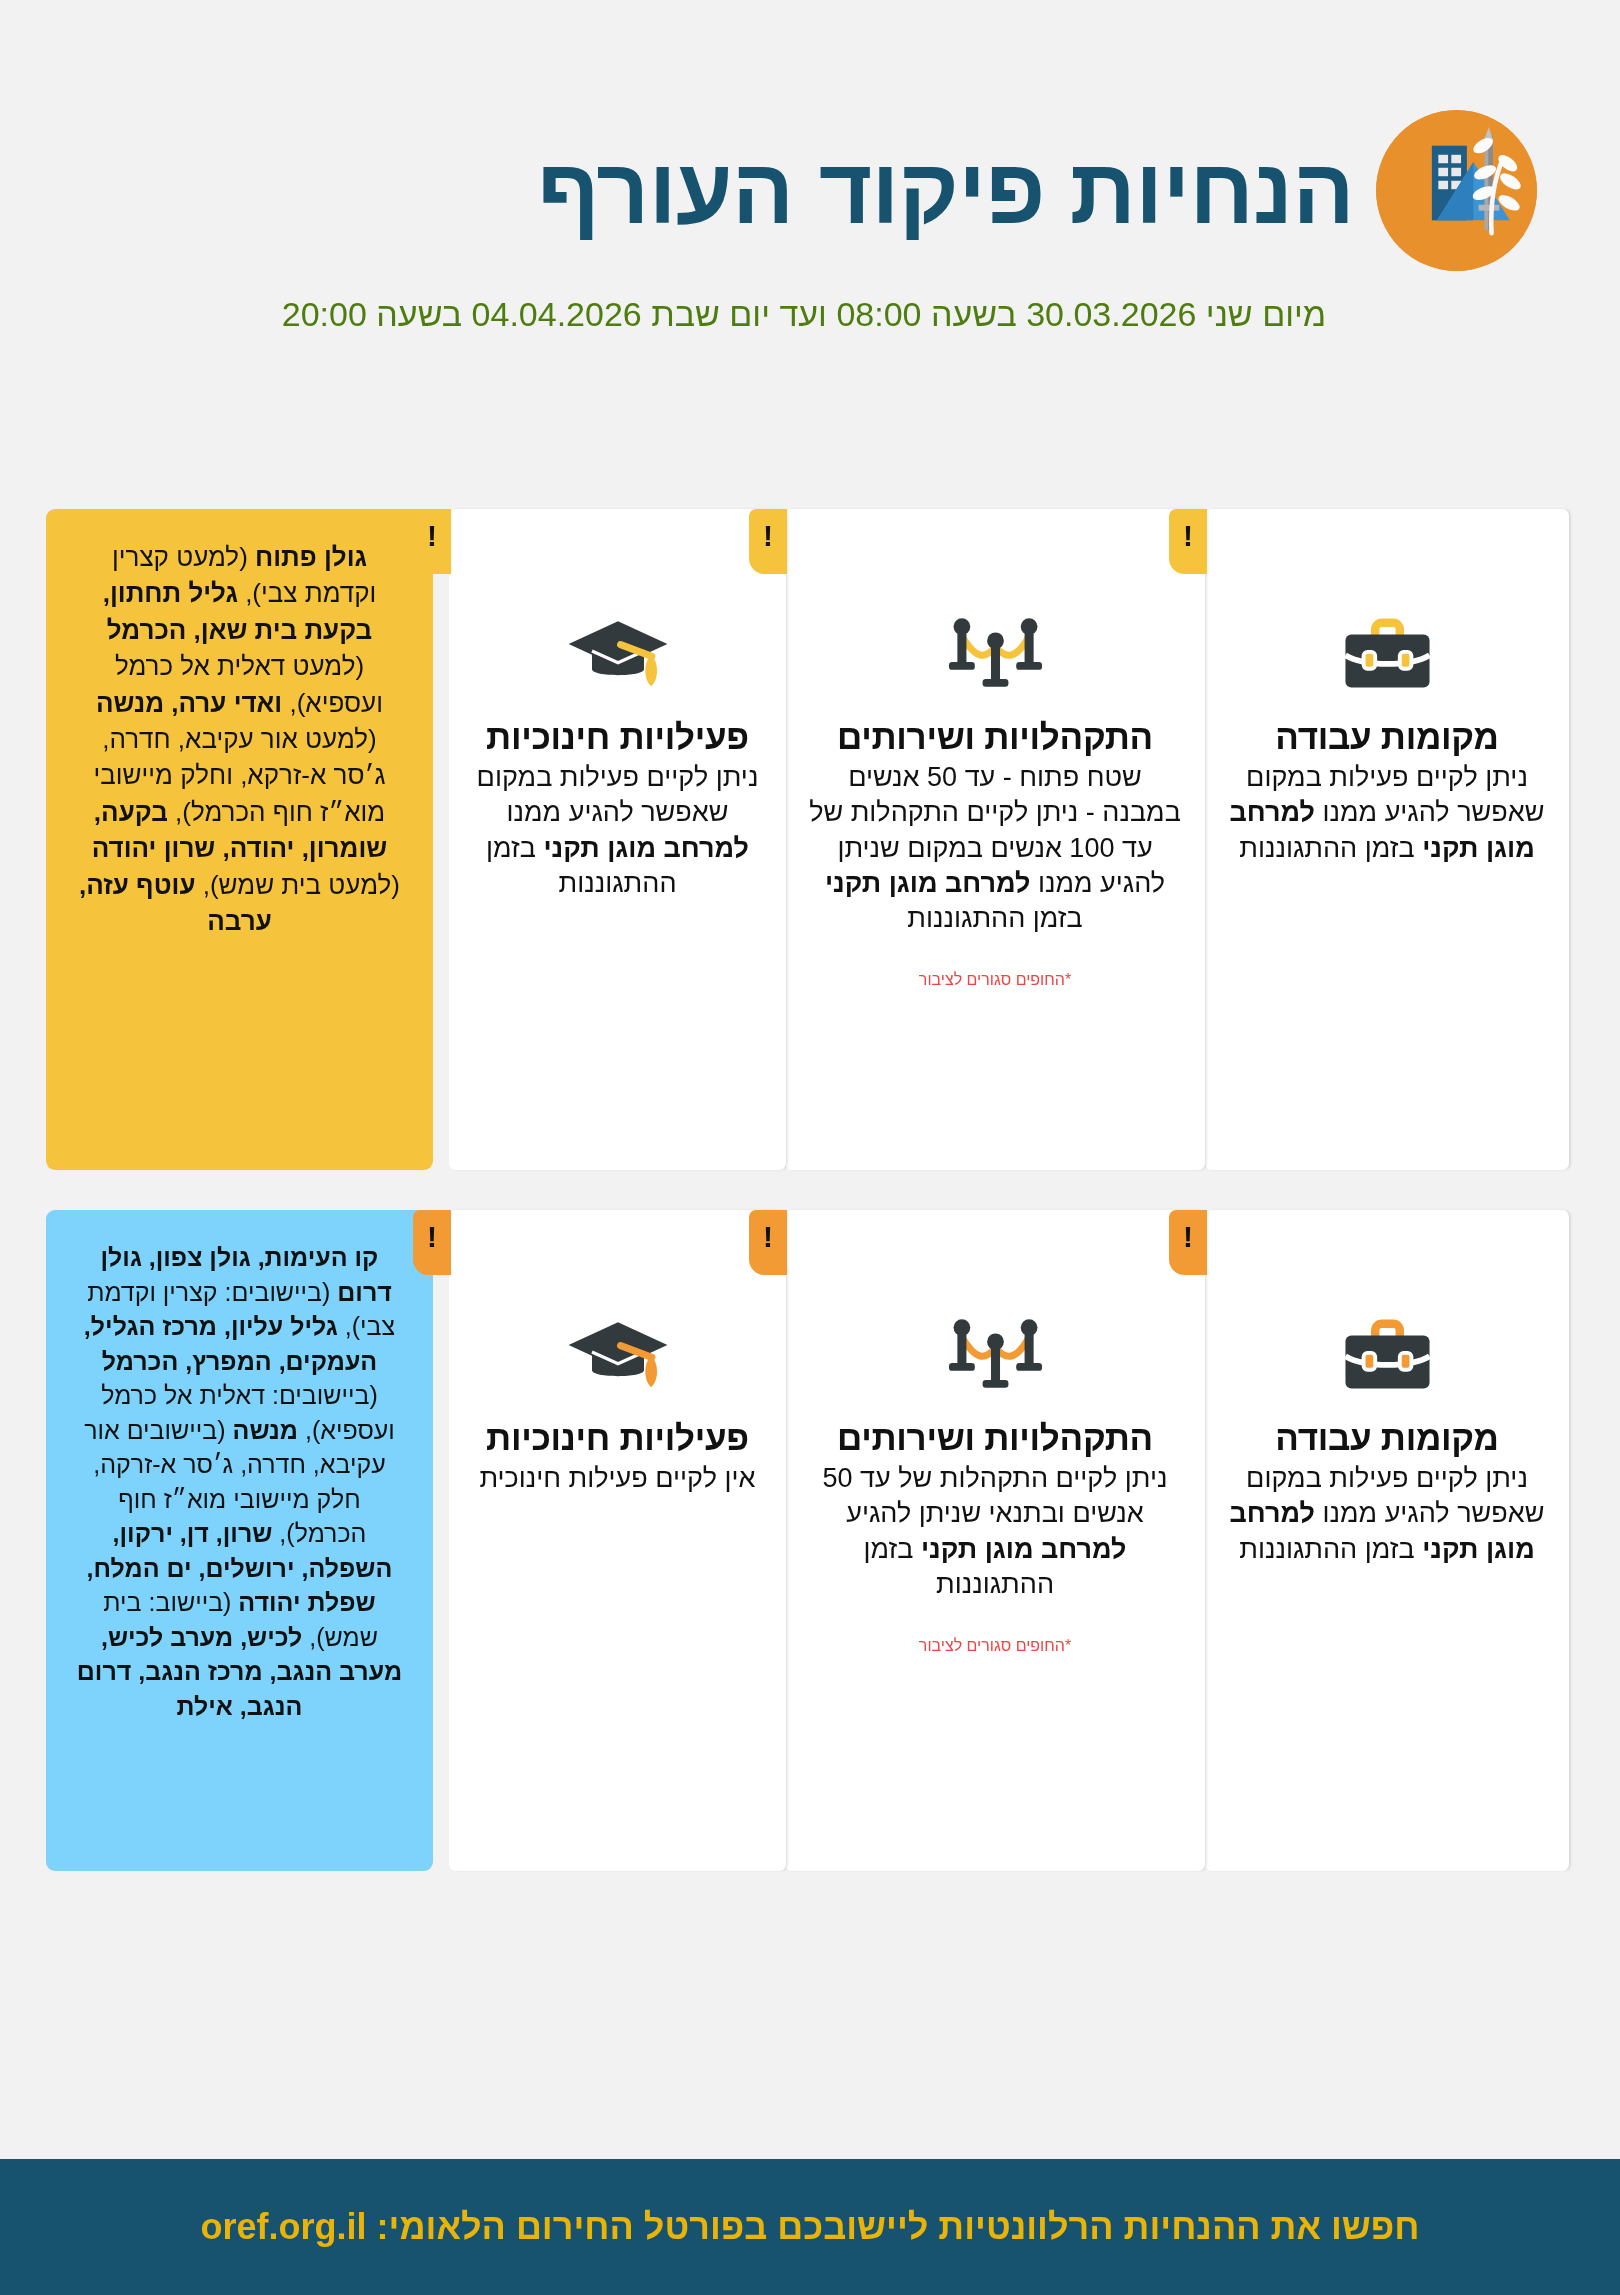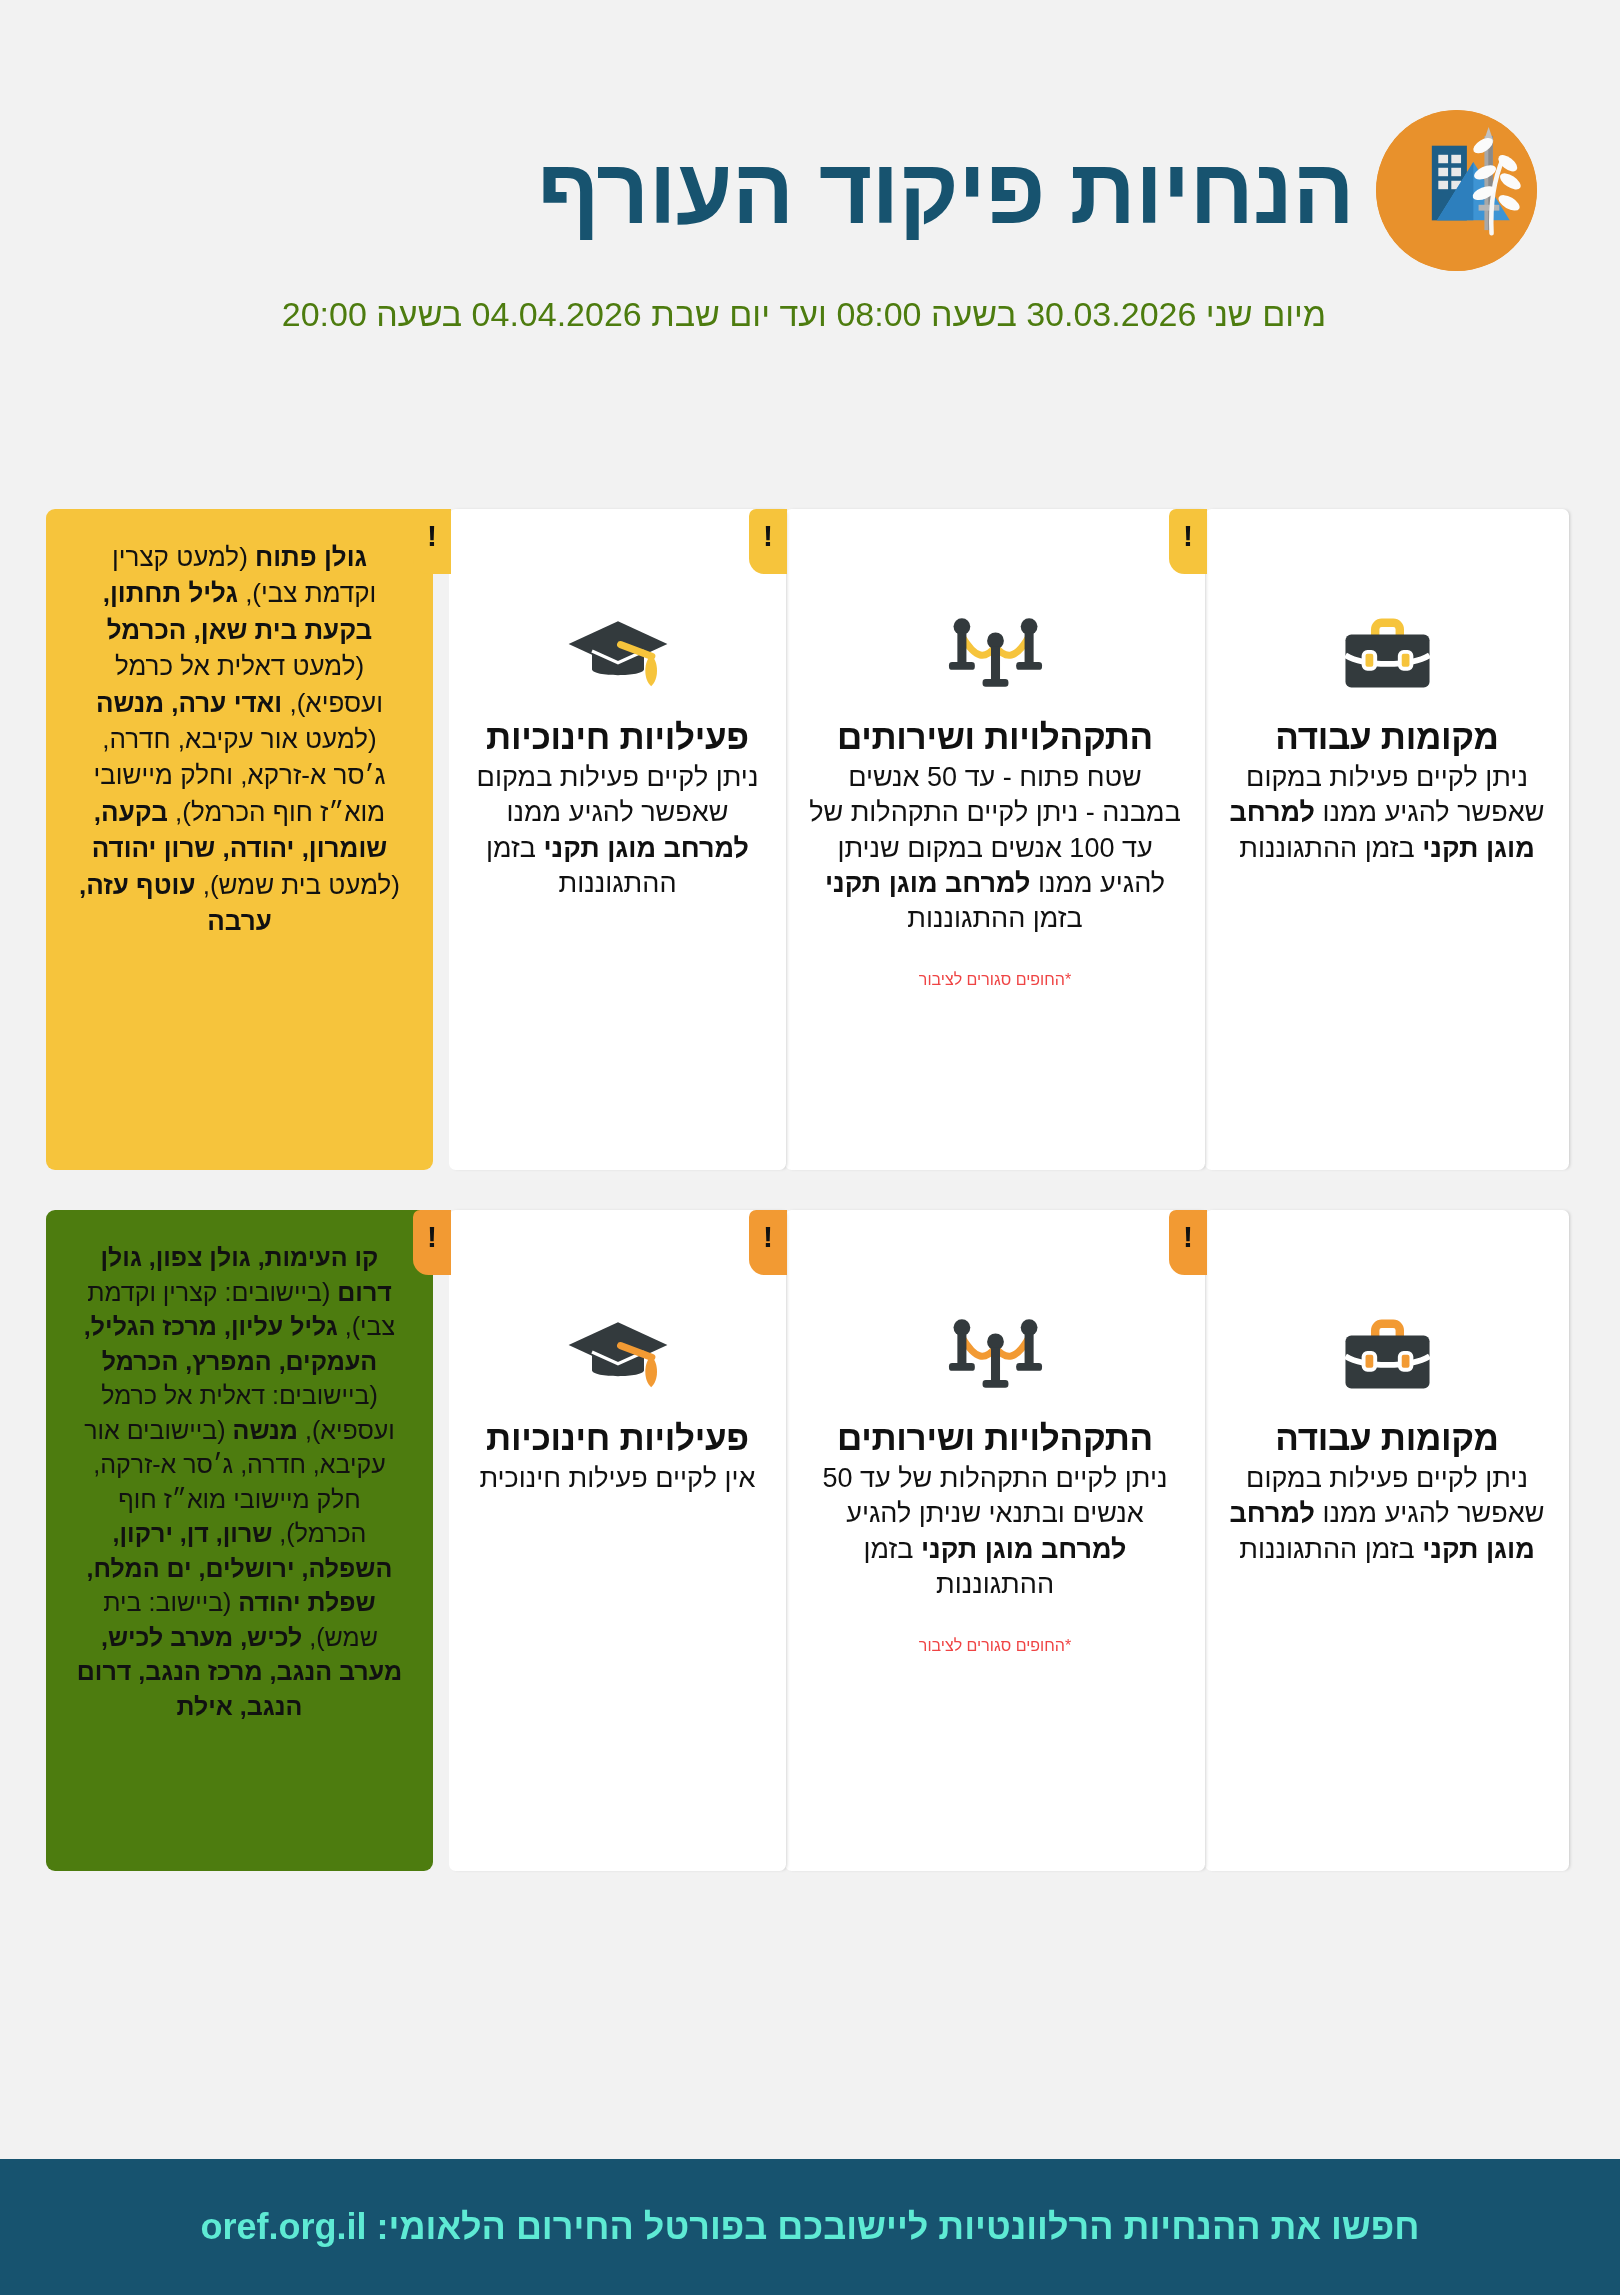--- a/index.html
+++ b/index.html
@@ -105,21 +105,21 @@
     right: 1187px;
     width: 387px;
     height: 661px;
     border-radius: 9px;
     padding: 30px 28.5px;
     display: flex;
     align-items: flex-start;
     justify-content: center;
   }
   .row-top .region-panel    { background: #f6c43c; }
-  .row-bottom .region-panel { background: #4d7c0f; }
+  .row-bottom .region-panel { background: #7dd3fc; }
 
   
   .flag {
     position: absolute;
     top: 0;
     left: -36px;
     width: 38px;
     height: 65px;
     border-top-right-radius: 0;
     border-top-left-radius: 7.1px;
@@ -196,21 +196,21 @@
     position: absolute;
     right: 0; left: 0;
     bottom: 0;
     height: 136px;
     background: #17536f;
     display: flex;
     align-items: center;
     justify-content: center;
   }
   .footer-text {
-    color: #5eead4;
+    color: #eab308;
     font-size: 36px;
     font-weight: bold;
     line-height: 1.15;
     text-align: center;
     white-space: nowrap;
   }
   .footer-url {
     font-family: "Liberation Sans", sans-serif;
     direction: ltr;
     unicode-bidi: embed;

